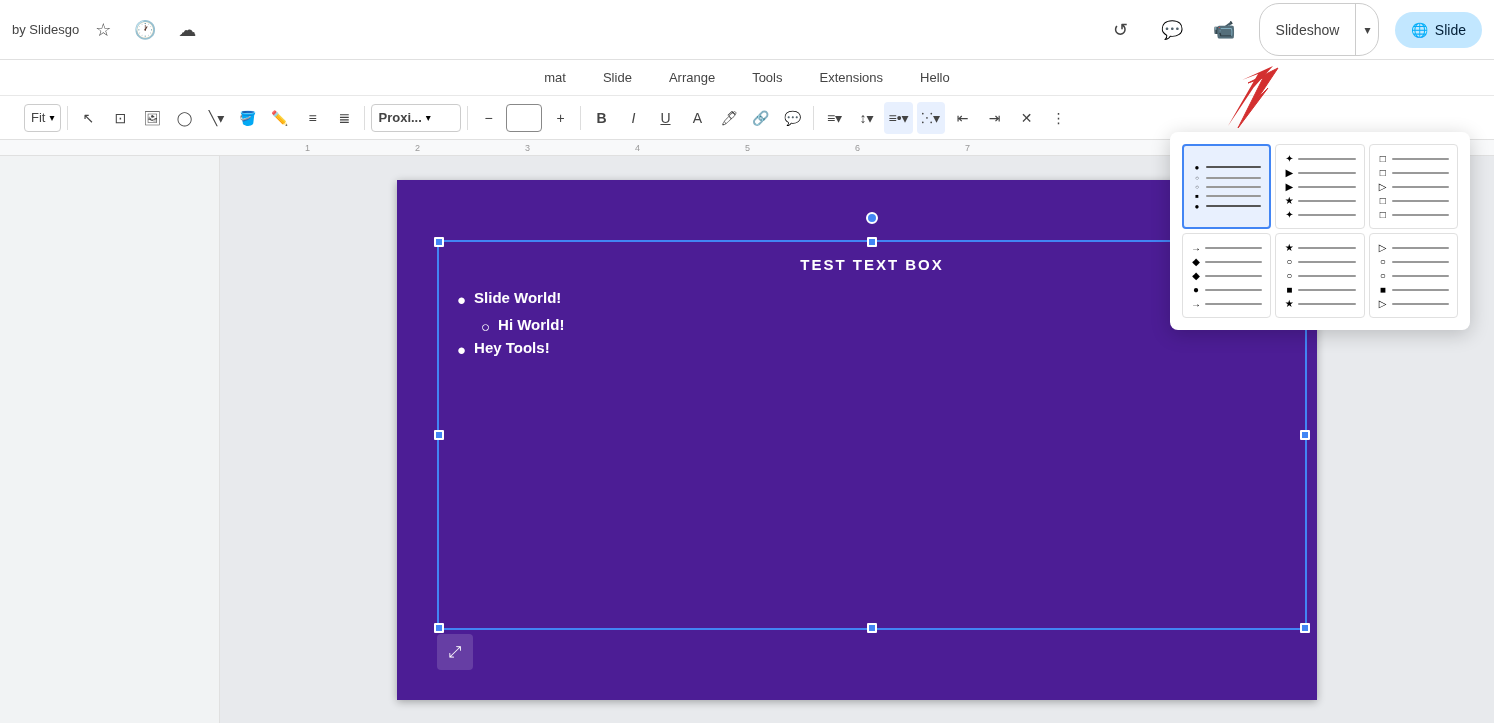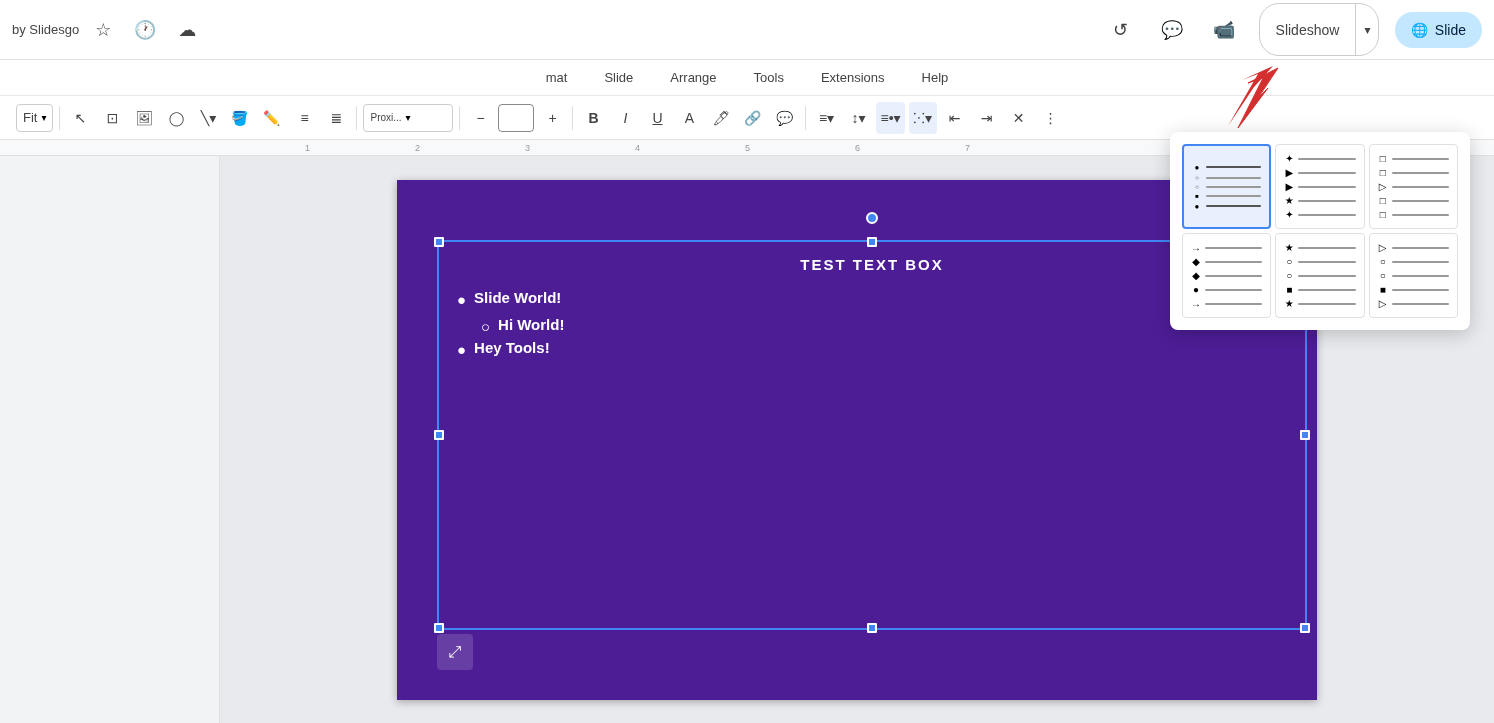--- a/index.html
+++ b/index.html
@@ -106,21 +106,21 @@
       border-radius: 4px;
       white-space: nowrap;
     }
 
     
     .toolbar {
       display: flex;
       align-items: center;
       height: 44px;
       background: #fff;
-      padding: 0 16px;
+      padding: 0 24px;
       gap: 4px;
       border-bottom: 1px solid #e0e0e0;
       flex-wrap: nowrap;
       overflow: hidden;
     }
     .tb-btn {
       display: flex;
       align-items: center;
       justify-content: center;
       height: 32px;
@@ -393,21 +393,21 @@
     </button>
   </div>
 </div>
 
 <div class="menu-bar">
   <span class="menu-item">mat</span>
   <span class="menu-item">Slide</span>
   <span class="menu-item">Arrange</span>
   <span class="menu-item">Tools</span>
   <span class="menu-item">Extensions</span>
-  <span class="menu-item">Help</span>
+  <span class="menu-item">Hello</span>
 </div>
 
 <div class="toolbar">
 
   <div style="display:flex;align-items:center;border:1px solid #ccc;border-radius:4px;height:28px;padding:0 6px;gap:4px;cursor:pointer;">
     <span style="font-size:13px;color:#444;">Fit</span>
     <span style="font-size:10px;">▾</span>
   </div>
   <div class="tb-divider"></div>
 
@@ -416,21 +416,21 @@
   <button class="tb-btn" title="Image">🖼</button>
   <button class="tb-btn" title="Shape">◯</button>
   <button class="tb-btn" title="Line">╲▾</button>
   <button class="tb-btn" title="Fill">🪣</button>
   <button class="tb-btn" title="Pen">✏️</button>
   <button class="tb-btn">≡</button>
   <button class="tb-btn">≣</button>
   <div class="tb-divider"></div>
 
   <div style="display:flex;align-items:center;border:1px solid #ccc;border-radius:4px;height:28px;padding:0 6px;gap:4px;cursor:pointer;min-width:90px;">
-    <span style="font-size:10px;color:#444;">Proxi...</span>
+    <span style="font-size:13px;color:#444;font-weight:bold;">Proxi...</span>
     <span style="font-size:10px;">▾</span>
   </div>
   <div class="tb-divider"></div>
 
   <button class="tb-btn">−</button>
   <input type="text" class="tb-number-input" style="">
   <button class="tb-btn">+</button>
   <div class="tb-divider"></div>
 
   <button class="tb-btn tb-bold">B</button>

